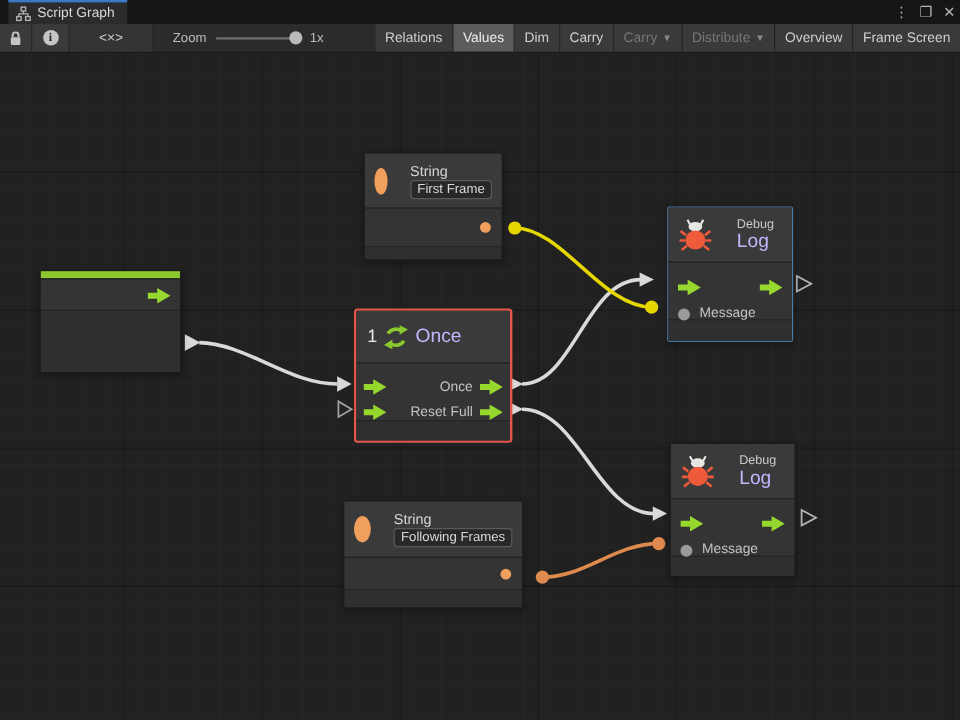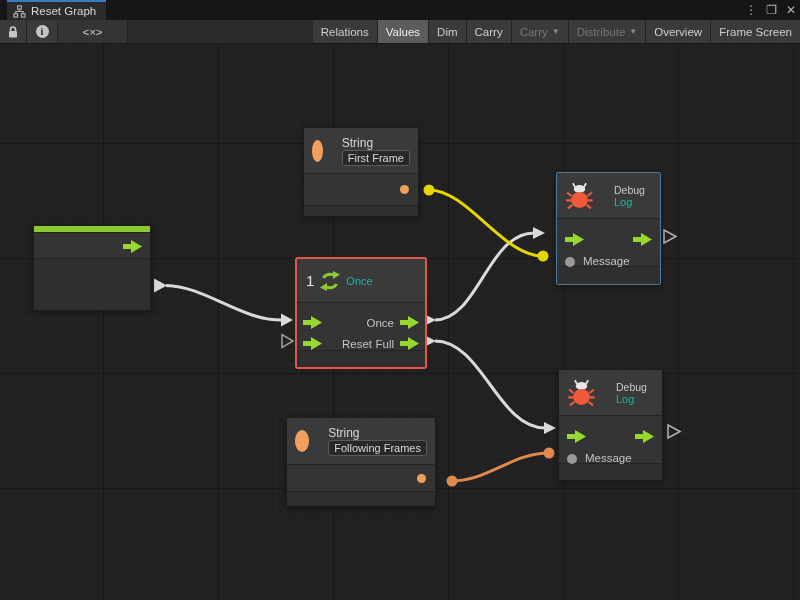--- a/index.html
+++ b/index.html
@@ -48,21 +48,21 @@
 
   
   .node { position:absolute; z-index:2; border:1px solid #1b1b1b; border-radius:2px;
     display:flex; flex-direction:column; box-shadow:0 2px 6px rgba(0,0,0,0.35); }
   .node-header { background:#3a3a3a; display:flex; align-items:center; padding:0 8px; gap:19px; }
   .node-body   { background:#343434; border-top:1px solid #242424; position:relative; }
   .node-footer { background:#2f2f2f; border-top:1px solid #242424; flex:1; }
   .node-title { color:#d6d6d6; font-size:12px; }
   .node-subtitle { color:#a8a8a8; font-size:10.5px; }
   .small-title { color:#c9c9c9; font-size:10.5px; }
-  .big-title { color:#14b8a6; font-size:11px; }
+  .big-title { color:#c4b5fd; font-size:16px; }
   .text-field { background:#282828; border:1px solid #5a5a5a; border-radius:3px; color:#d8d8d8;
     font-size:11px; padding:1px 5px; white-space:nowrap; }
   .row { display:flex; align-items:flex-end; padding:0 6px; }
   .port-label { color:#c3c3c3; font-size:11.5px; }
   .arrow-ico { width:19px; height:13px; color:#97d82e; display:block; }
   .dot-orange-sm { width:9px; height:9px; border-radius:50%; background:#f0a05c; }
   .dot-orange-lg { width:22px; height:22px; border-radius:50%; background:#f0a05c; }
   .dot-gray { width:10px; height:10px; border-radius:50%; background:#9a9a9a; }
 
   .selected-red { border:2px solid #e3574b; border-radius:3px; box-shadow:none; }
@@ -76,21 +76,21 @@
   <div class="tabbar">
     <div class="tab">
       <svg width="13" height="13" viewBox="0 0 14 14">
         <g stroke="#b5b5b5" stroke-width="1.2" fill="none">
           <rect x="5" y="1" width="4" height="3.5"></rect>
           <rect x="1" y="9.5" width="4" height="3.5"></rect>
           <rect x="9" y="9.5" width="4" height="3.5"></rect>
           <path d="M7 4.5 V7 M3 9.5 V7 H11 V9.5"></path>
         </g>
       </svg>
-      <span class="tab-label">Reset Graph</span>
+      <span class="tab-label">Script Graph</span>
     </div>
     <div class="win-controls">
       <span>⋮</span>
       <span>❐</span>
       <span>✕</span>
     </div>
   </div>
 
   <div class="toolbar">
     <div class="tb-btn tb-ico-btn">
@@ -99,20 +99,27 @@
         <rect x="2" y="6" width="8" height="6.5" rx="1" fill="#c5c5c5"></rect>
       </svg>
     </div>
     <div class="tb-btn" style="width:31px;padding:0;">
       <div class="info-circle">i</div>
     </div>
     <div class="tb-btn tb-code-btn">
       <span>&lt;×&gt;</span>
     </div>
     <div class="tb-spacer" style="width:8px;"></div>
+    <div class="tb-zoom">
+      <span>Zoom</span>
+      <div class="zoom-track">
+        <div class="zoom-handle"></div>
+      </div>
+      <span>1x</span>
+    </div>
     <div class="tb-right">
       <div class="tb-btn">
           <span>Relations</span>
         </div>
       <div class="tb-btn active">
           <span>Values</span>
         </div>
       <div class="tb-btn">
           <span>Dim</span>
         </div>

